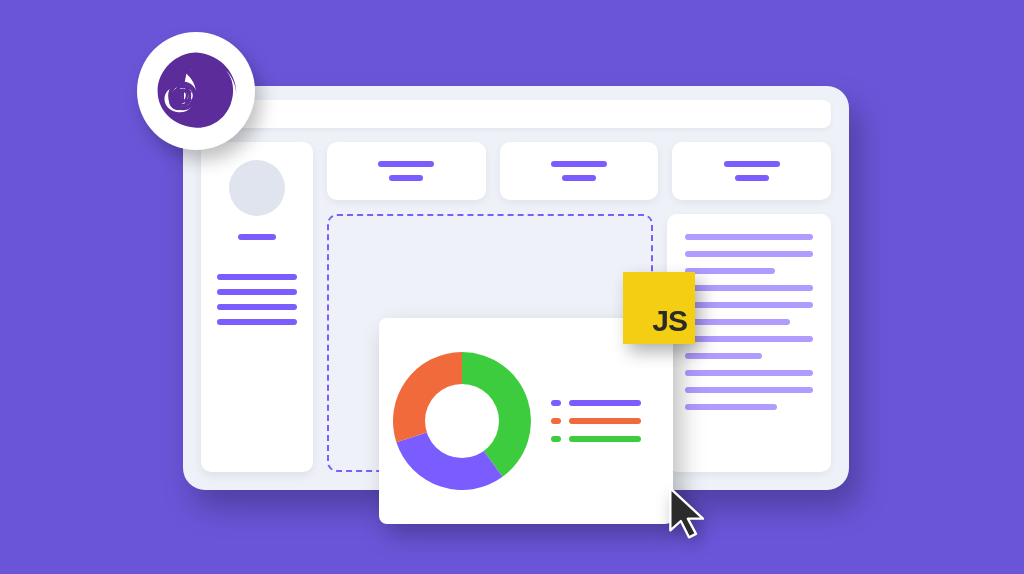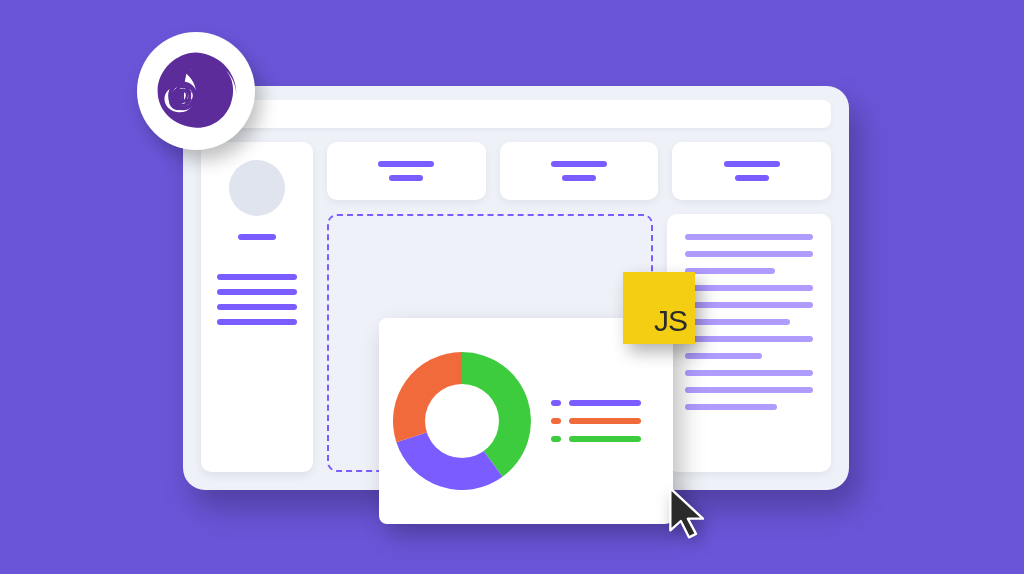--- a/index.html
+++ b/index.html
@@ -183,21 +183,21 @@
     top: 186px;
     width: 72px;
     height: 72px;
     background: #f4ce13;
     box-shadow: 6px 8px 16px rgba(0,0,0,0.3);
     z-index: 7;
     display: flex;
     align-items: flex-end;
     justify-content: flex-end;
     padding: 6px 8px;
-    font-weight: 400;
+    font-weight: 700;
     font-size: 30px;
     color: #2b2b2b;
     letter-spacing: -1px;
   }
 
   
   .cursor {
     position: absolute;
     left: 482px;
     top: 400px;

